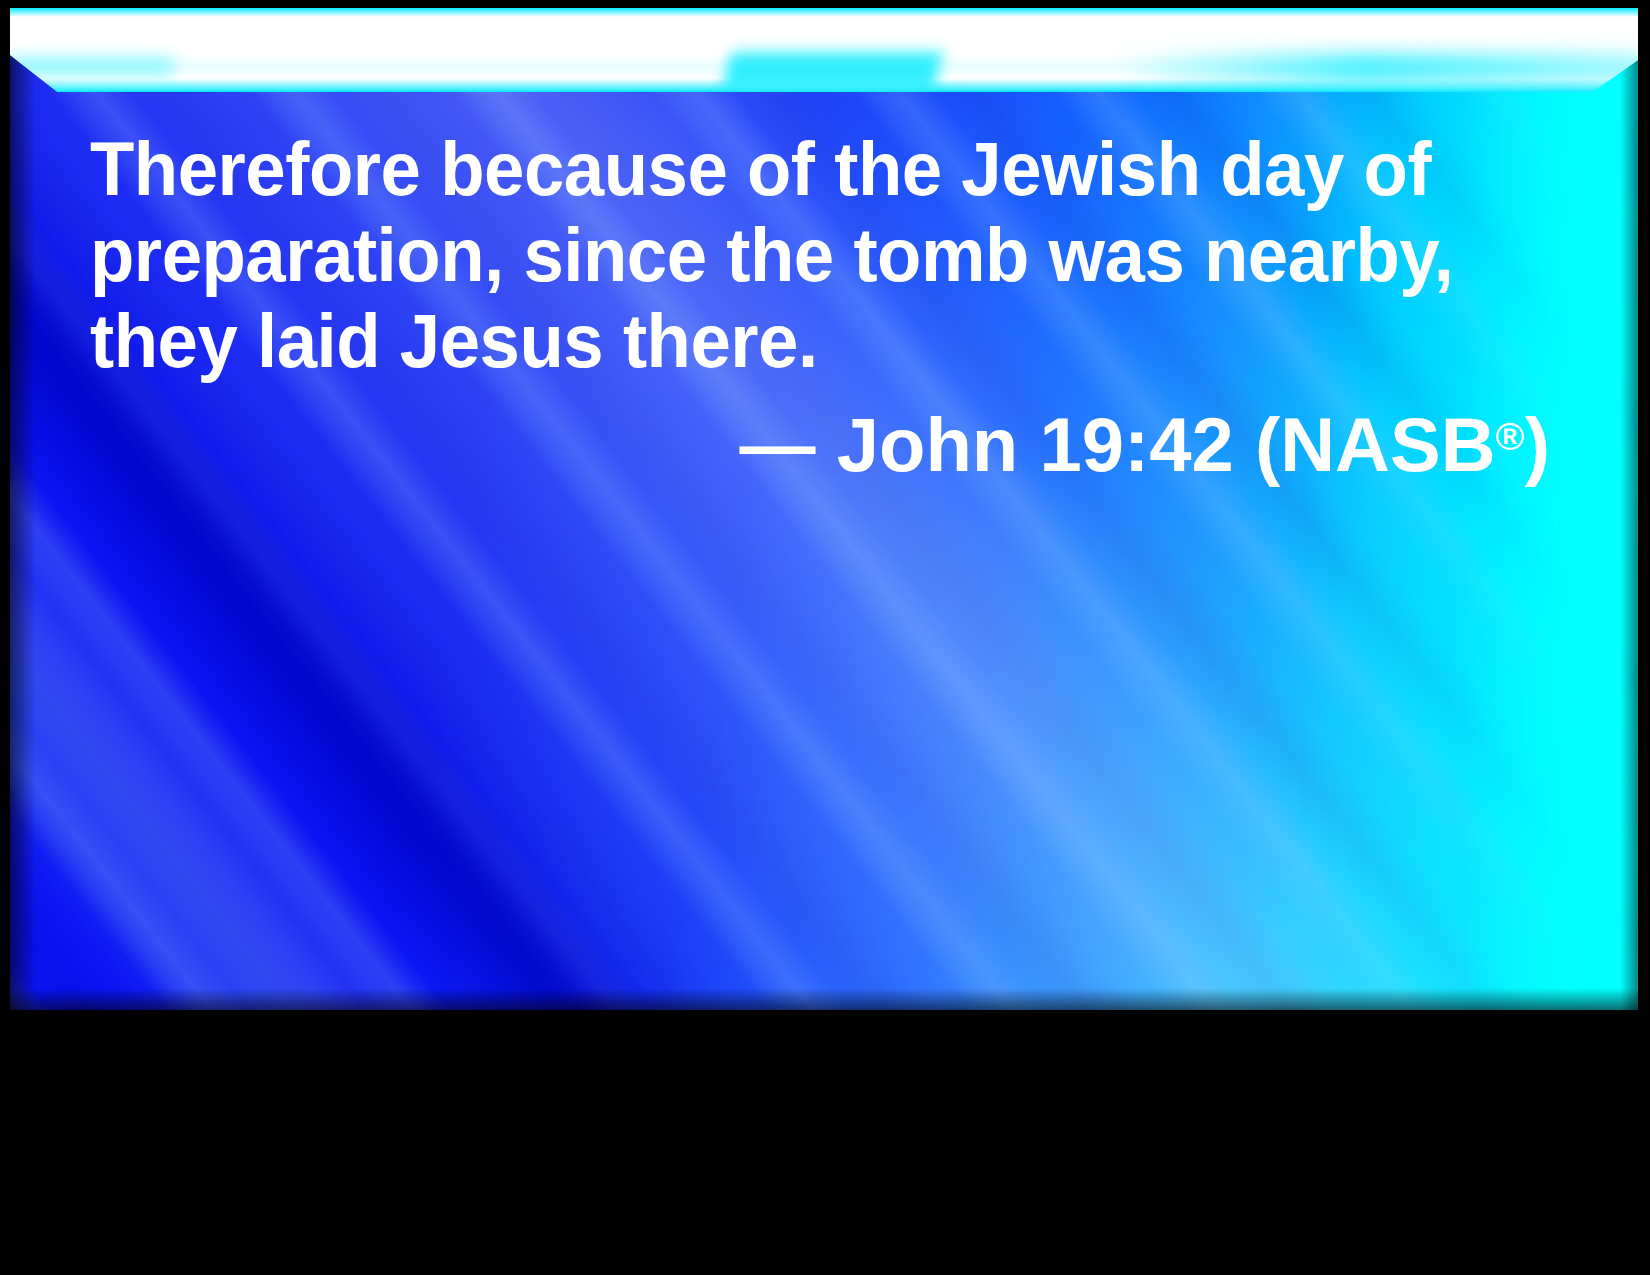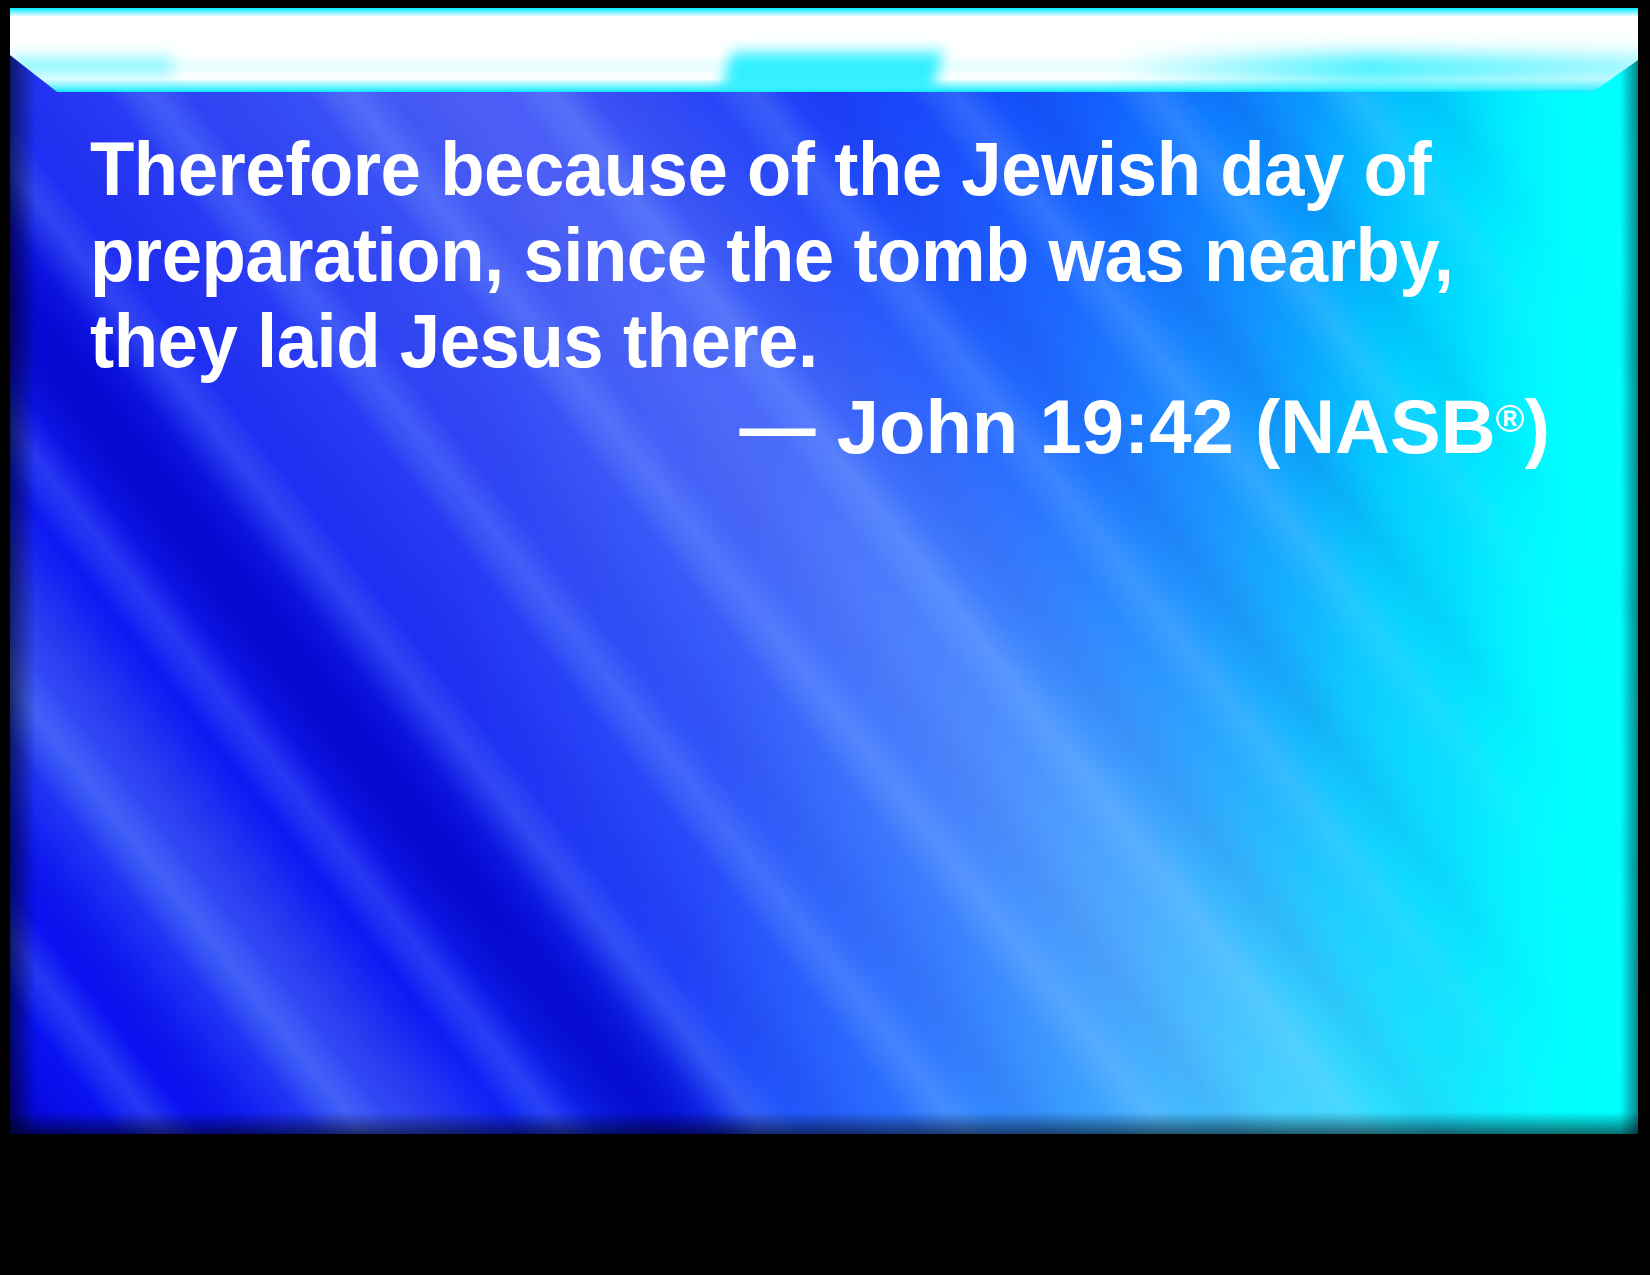--- a/index.html
+++ b/index.html
@@ -23,21 +23,21 @@
     background: #000000;
     overflow: hidden;
   }
 
   
   #canvas {
     position: absolute;
     left: 10px;
     top: 8px;
     width: 1628px;
-    height: 1126px;
+    height: 1002px;
     overflow: hidden;
     background: #0C0CFC;
   }
 
   
   .bg-base {
     position: absolute;
     inset: 0;
     background: linear-gradient(
       100deg,
@@ -231,20 +231,21 @@
     font-family: "Liberation Sans Narrow", "Liberation Sans", "DejaVu Sans Condensed", sans-serif;
     font-weight: bold;
     font-size: 76px;
     line-height: 86px;
     letter-spacing: -0.5px;
     white-space: nowrap;
     transform: scaleX(0.955);
     transform-origin: left center;
   }
   .attribution {
+    margin-top: 18px;
     text-align: right;
     color: #ffffff;
     font-family: "Liberation Sans Narrow", "Liberation Sans", "DejaVu Sans Condensed", sans-serif;
     font-weight: bold;
     font-size: 76px;
     line-height: 86px;
     white-space: nowrap;
     padding-right: 10px;
   }
   .attribution sup {

